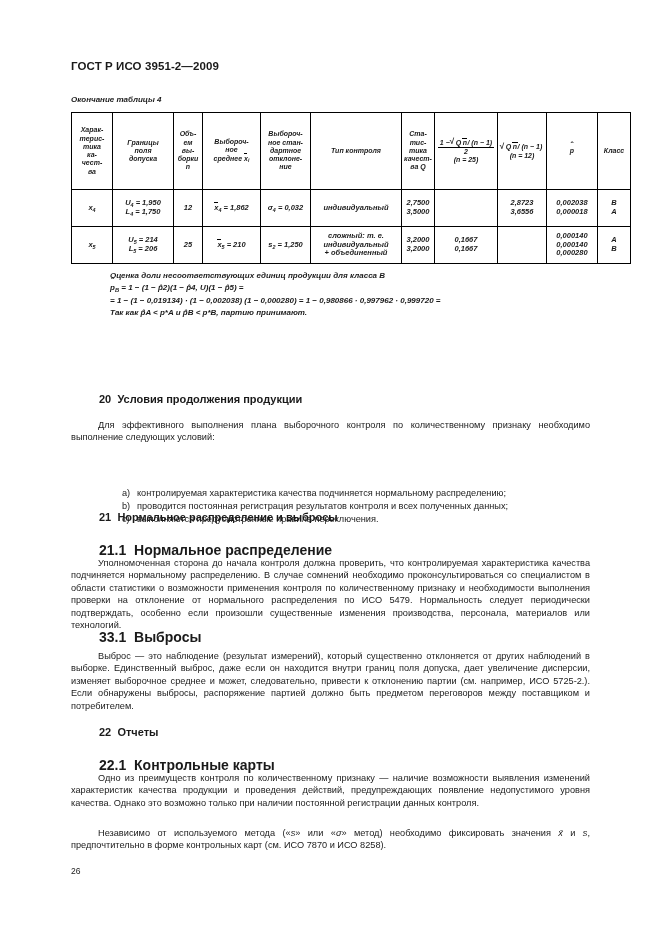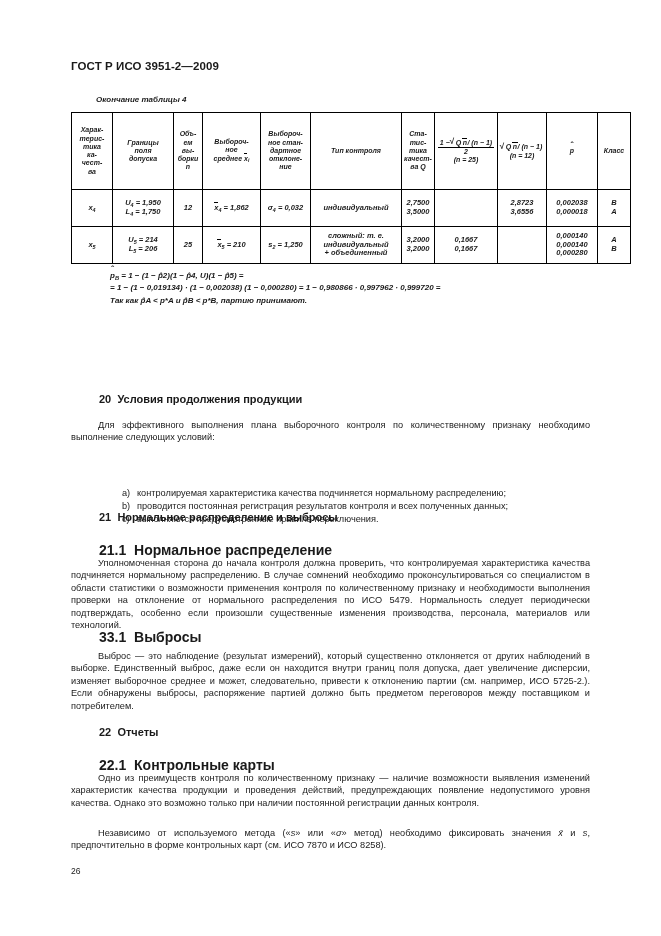--- a/index.html
+++ b/index.html
@@ -32,21 +32,20 @@
     letter-spacing: 0.1px;
     white-space: nowrap;
   }
   .table-caption {
     position: absolute;
     left: 71px;
     top: 95px;
     font-size: 8px;
     font-style: italic;
     font-weight: bold;
-    margin-left: 25px;
   }
 
   
   table.data {
     position: absolute;
     left: 71px;
     top: 112px;
     width: 519px;
     border-collapse: collapse;
     table-layout: fixed;
@@ -291,20 +290,21 @@
         <td class="two-line">0,000140
 0,000140
 0,000280</td>
         <td class="two-line">A
 B</td>
       </tr>
     </tbody>
   </table>
 
   <div class="formula-block">
+    <div>Оценка доли несоответствующих единиц продукции для класса B</div>
     <div><span class="hat">p</span><sub>B</sub><span> = 1 − (1 − p̂2)(1 − p̂4, U)(1 − p̂5) =</span></div>
     <div>= 1 − (1 − 0,019134) · (1 − 0,002038)  (1 − 0,000280) = 1 − 0,980866 · 0,997962 · 0,999720 =</div>
     <div>Так как p̂A &lt; p*A и p̂B &lt; p*B, партию принимают.</div>
   </div>
 
   <div class="h1" style="top:393px"><span>20</span>&nbsp;&nbsp;<span>Условия продолжения продукции</span></div>
 
   <div class="para ind" style="top:419px">Для эффективного выполнения плана выборочного контроля по количественному признаку необходимо выполнение следующих условий:</div>
 
   <div class="list-item" style="top:451px"><span class="lbl">a)</span><span>контролируемая характеристика качества подчиняется нормальному распределению;</span></div>

